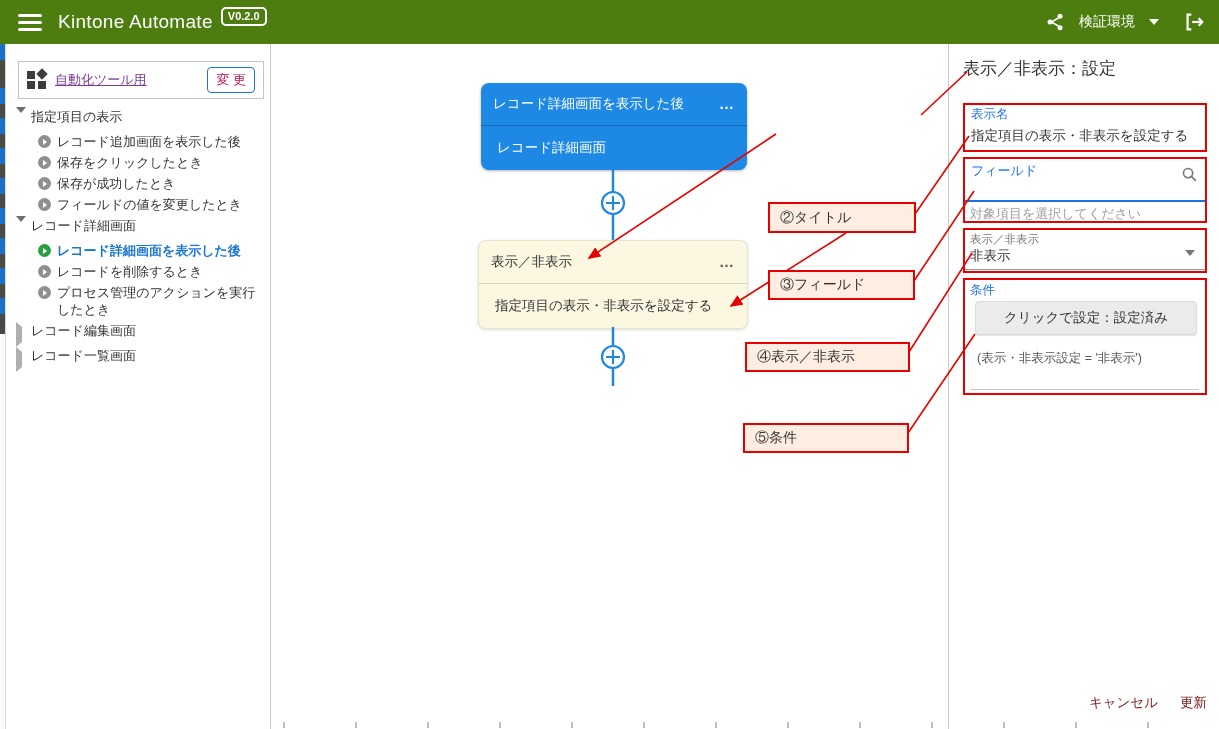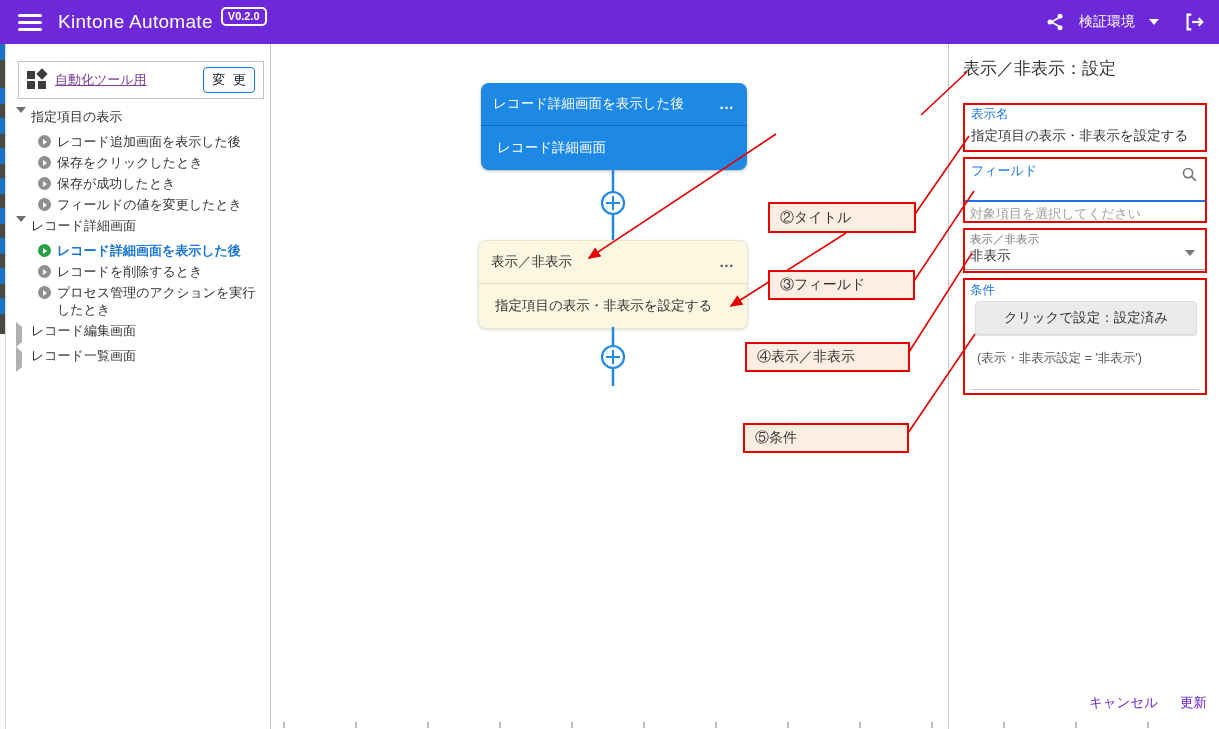--- a/index.html
+++ b/index.html
@@ -3,21 +3,21 @@
 <meta charset="utf-8">
 <style>
   * { box-sizing: border-box; }
   html,body { margin:0; padding:0; }
   body {
     width:1219px; height:729px; position:relative; overflow:hidden;
     background:#fff; font-family:"Liberation Sans", sans-serif; color:#333;
   }
   
   .header { position:absolute; left:0; top:0; width:1219px; height:44px;
-    background:#6d28d9; color:#fff; display:flex; align-items:center; z-index:20; }
+    background:#4d7c0f; color:#fff; display:flex; align-items:center; z-index:20; }
   .hamburger { width:24px; margin-left:18px; cursor:pointer; }
   .hamburger span { display:block; height:3px; background:#fff; border-radius:2px; margin:4px 0; }
   .app-title { font-size:19px; font-weight:500; margin-left:16px; letter-spacing:.3px; }
   .version-badge { border:2px solid #fff; border-radius:5px; font-size:11px; font-weight:bold;
     padding:0 5px; line-height:15px; margin-left:8px; align-self:flex-start; margin-top:7px; }
   .header-right { margin-left:auto; display:flex; align-items:center; gap:14px; margin-right:14px; }
   .env-label { font-size:14px; }
   .caret-down { width:0; height:0; border-left:5px solid transparent; border-right:5px solid transparent;
     border-top:6px solid #fff; }
   .icon-btn { display:flex; align-items:center; cursor:pointer; }
@@ -34,22 +34,22 @@
   .app-box { position:absolute; left:12px; top:17px; width:246px; height:38px; border:1px solid #c4c4c4;
     border-radius:0; display:flex; align-items:center; padding:0 8px; gap:8px; background:#fff; }
   .app-icon { width:20px; height:20px; position:relative; flex:0 0 auto; }
   .app-icon i { position:absolute; width:8px; height:8px; background:#3c3c3c; }
   .app-icon .b1 { left:0; top:1px; }
   .app-icon .b2 { right:1px; top:0; transform:rotate(45deg); }
   .app-icon .b3 { left:0; bottom:1px; }
   .app-icon .b4 { right:1px; bottom:1px; }
   .app-link { color:#7d3c98; text-decoration:underline; font-size:13px; flex:1 1 auto;
     white-space:nowrap; overflow:hidden; cursor:pointer; }
-  .change-btn { border:1px solid #1a73e8; color:#0f172a; background:#fff; border-radius:4px;
-    font-size:13px; padding:3px 8px; cursor:pointer; white-space:nowrap; font-family:Liberation Mono, monospace; }
+  .change-btn { border:1px solid #1a73e8; color:#be185d; background:#fff; border-radius:4px;
+    font-size:13px; padding:3px 8px; cursor:pointer; white-space:nowrap; font-family:Liberation Sans, sans-serif; }
   .tree { position:absolute; left:4px; top:62px; width:258px; font-size:13px; line-height:17px; }
   .tree-group { display:flex; align-items:flex-start; padding:2px 0 2px 6px; gap:5px; cursor:pointer; }
   .tw { width:10px; flex:0 0 auto; margin-top:4px; }
   .caret-open { width:0; height:0; border-left:5px solid transparent; border-right:5px solid transparent;
     border-top:6px solid #6f6f6f; }
   .caret-closed { width:0; height:0; border-top:5px solid transparent; border-bottom:5px solid transparent;
     border-left:6px solid #b0b0b0; }
   .tree-item { display:flex; align-items:flex-start; padding:2px 0 2px 28px; gap:6px; cursor:pointer; }
   .play-icon { width:13px; height:13px; border-radius:50%; background:#8f8f8f; flex:0 0 auto;
     position:relative; margin-top:2px; }
@@ -95,21 +95,21 @@
   .placeholder-text { color:#9e9e9e; font-size:13px; }
   .select-underline { position:absolute; left:0; right:0; bottom:1px; height:1px; background:#9a9a9a; }
   .select-caret { position:absolute; right:10px; top:24px; width:0; height:0;
     border-left:5px solid transparent; border-right:5px solid transparent; border-top:6px solid #757575; }
   .cond-btn { position:absolute; left:10px; right:8px; top:21px; height:34px; background:#ebebeb;
     border:1px solid #dcdcdc; border-radius:4px; font-size:13.5px; color:#333; cursor:pointer;
     box-shadow:0 1px 1px rgba(0,0,0,.12); font-family:inherit; }
   .cond-expr { position:absolute; left:12px; top:70px; font-size:12.5px; color:#555; }
   .cond-rule { position:absolute; left:6px; right:6px; top:109px; height:1px; background:#c9c9c9; }
   .panel-links { position:absolute; right:12px; top:650px; display:flex; gap:22px; font-size:13.5px; }
-  .panel-links span { color:#6d28d9; cursor:pointer; }
+  .panel-links span { color:#7f1d1d; cursor:pointer; }
 
   .bottom-ticks { position:absolute; left:283px; bottom:1px; width:936px; height:6px; z-index:4;
     background:repeating-linear-gradient(to right,#bdbdbd 0 2px,transparent 2px 72px); }
 </style>
 </head>
 <body>
 
 <div class="header">
   <div class="hamburger">
       <span></span>

